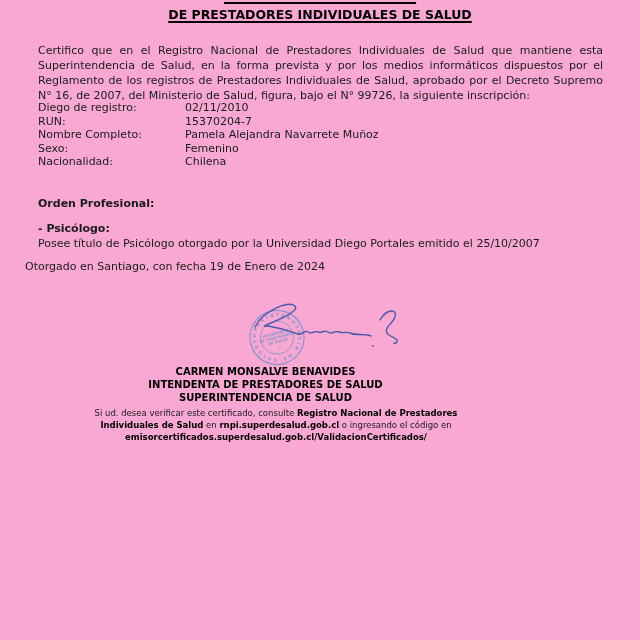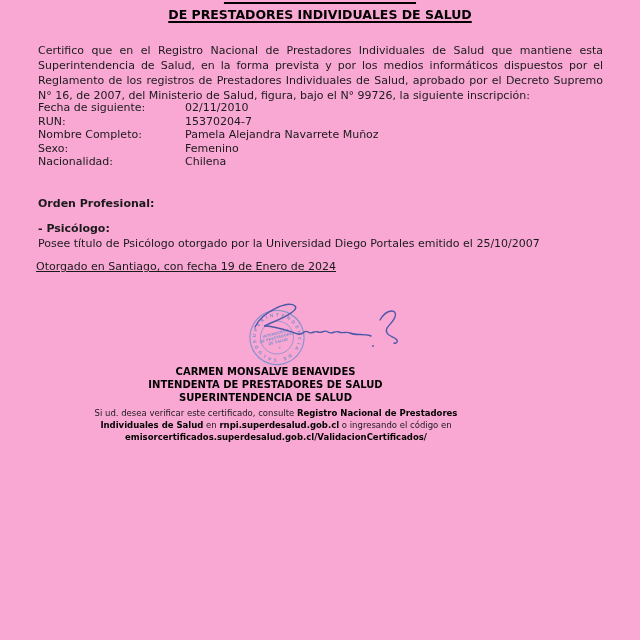--- a/index.html
+++ b/index.html
@@ -16,21 +16,21 @@
     position:absolute;top:43px;left:38px;width:565px;
     font-size:11px;line-height:15px;text-align:justify;
   }
   .fields{position:absolute;top:101px;left:38px;width:565px;font-size:11px;line-height:13.5px;}
   .frow{display:flex;}
   .flabel{width:147px;flex:0 0 147px;}
   .fvalue{flex:1;}
   .orden{position:absolute;top:196px;left:38px;font-size:11px;font-weight:bold;line-height:15px;}
   .prof{position:absolute;top:221px;left:38px;width:565px;font-size:11px;line-height:15px;}
   .prof .ptitle{font-weight:bold;}
-  .otorgado{position:absolute;top:259px;left:36px;font-size:11px;line-height:15px;text-decoration:underline;}
+  .otorgado{position:absolute;top:259px;left:25px;font-size:11px;line-height:15px;}
   .stampsig{position:absolute;left:240px;top:300px;width:170px;height:75px;}
   .signatory{
     position:absolute;top:365px;left:0;width:531px;text-align:center;
     font-size:10px;font-weight:bold;line-height:13px;color:#000;
   }
   .footer{
     position:absolute;top:407px;left:0;width:552px;text-align:center;
     font-size:8.5px;line-height:12px;color:#1a1a1a;
   }
   .footer b{font-weight:bold;color:#000;}
@@ -43,21 +43,21 @@
 
   <div class="title-wrap">
     <div class="title-line">EN EL REGISTRO NACIONAL</div>
     <div class="title-line">DE PRESTADORES INDIVIDUALES DE SALUD</div>
   </div>
 
   <div class="certify">Certifico que en el Registro Nacional de Prestadores Individuales de Salud que mantiene esta Superintendencia de Salud, en la forma prevista y por los medios informáticos dispuestos por el Reglamento de los registros de Prestadores Individuales de Salud, aprobado por el Decreto Supremo N° 16, de 2007, del Ministerio de Salud, figura, bajo el N° 99726, la siguiente inscripción:</div>
 
   <div class="fields">
     <div class="frow">
-      <span class="flabel">Fecha de siguiente:</span>
+      <span class="flabel">Diego de registro:</span>
       <span class="fvalue">02/11/2010</span>
     </div>
     <div class="frow">
       <span class="flabel">RUN:</span>
       <span class="fvalue">15370204-7</span>
     </div>
     <div class="frow">
       <span class="flabel">Nombre Completo:</span>
       <span class="fvalue">Pamela Alejandra Navarrete Muñoz</span>
     </div>

